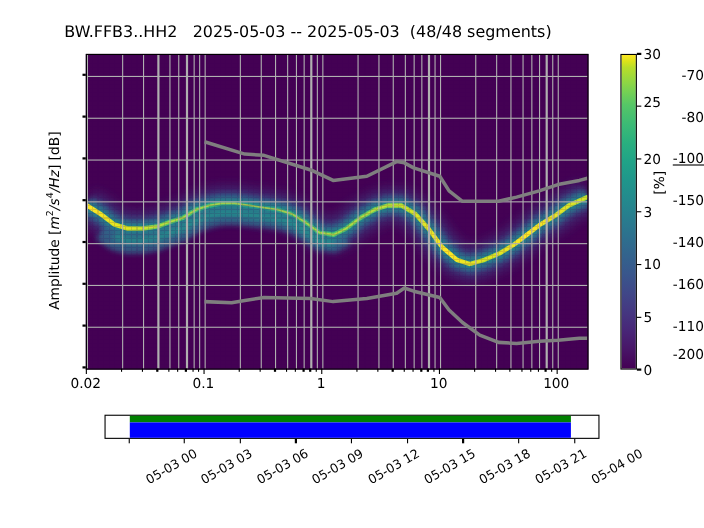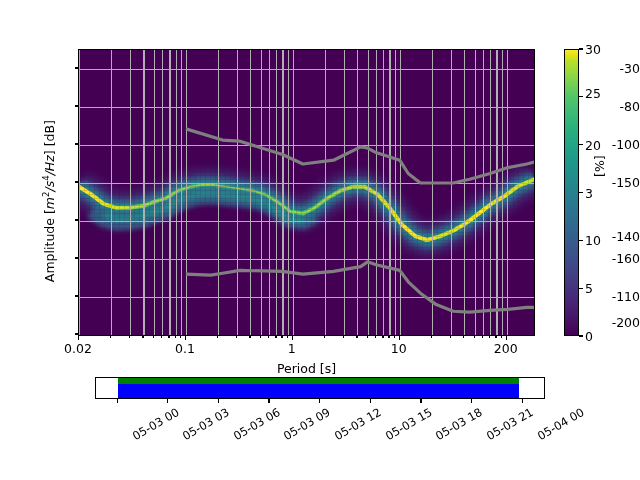--- a/index.html
+++ b/index.html
@@ -156,20 +156,21 @@
     text-align: right;
   }
 
   svg { display: block; }
 </style>
 </head>
 <body>
 
 <div id="root">
 
+  <div class="abs" id="plot-title">BW.FFB3..HH2   2025-05-03 -- 2025-05-03  (48/48 segments)</div>
 
   <div class="abs" id="axes">
     <div class="inner" id="axes-inner">
 
       <svg id="density-svg" width="455" height="285" viewBox="0 0 455 285" style="position:absolute;left:0;top:0;">
         <defs>
           <linearGradient id="ridgeGrad" x1="0" y1="0" x2="1" y2="0">
             <stop offset="0%" stop-color="#fde725"></stop>
             <stop offset="8%" stop-color="#c8e020"></stop>
             <stop offset="16%" stop-color="#5ec962"></stop>
@@ -432,29 +433,29 @@
         </div>
 
       <svg id="models-svg" width="455" height="285" viewBox="0 0 455 285" style="position:absolute;left:0;top:0;">
         <path id="nhnm-path" fill="none" stroke="#7f7f7f" stroke-width="3.2" stroke-linejoin="round" stroke-linecap="butt" d="M106.93 78.85 L143.54 90.06 L160.94 91.20 L203.49 104.50 L223.84 114.00 L254.51 110.20 L281.59 96.90 L288.59 98.04 L297.06 102.60 L320.78 110.20 L329.25 123.50 L341.43 133.00 L357.18 133.00 L374.21 133.00 L390.62 129.20 L411.14 123.50 L428.17 117.80 L447.76 114.00 L455.00 112.10"></path>
         <path id="nlnm-path" fill="none" stroke="#7f7f7f" stroke-width="3.2" stroke-linejoin="round" stroke-linecap="butt" d="M106.93 224.20 L131.57 225.15 L143.54 223.25 L160.94 220.40 L203.49 221.35 L223.84 224.20 L254.51 221.35 L281.59 216.60 L288.59 211.85 L297.06 214.70 L320.78 220.40 L329.25 231.80 L341.43 243.20 L357.18 254.60 L374.21 261.25 L390.62 262.20 L411.14 260.30 L428.17 259.35 L447.76 257.45 L455.00 257.45"></path>
       </svg>
     </div>
   </div>
 
   <div id="yticks-wrap">
-      <div class="ytick" style="top: 68px;">-30</div>
+      <div class="ytick" style="top: 68px;">-70</div>
       <div class="ytickmark abs" style="top: 67.4px;"></div>
       <div class="ytick" style="top: 106px;">-80</div>
       <div class="ytickmark abs" style="top: 105.4px;"></div>
-      <div class="ytick" style="top: 144px;">-100</div>
+      <div class="ytick" style="top: 144px; text-decoration: underline;">-100</div>
       <div class="ytickmark abs" style="top: 143.4px;"></div>
       <div class="ytick" style="top: 182px;">-150</div>
       <div class="ytickmark abs" style="top: 181.4px;"></div>
-      <div class="ytick" style="top: 236px;">-140</div>
+      <div class="ytick" style="top: 220px;">-140</div>
       <div class="ytickmark abs" style="top: 219.4px;"></div>
       <div class="ytick" style="top: 258px;">-160</div>
       <div class="ytickmark abs" style="top: 257.4px;"></div>
       <div class="ytick" style="top: 296px;">-110</div>
       <div class="ytickmark abs" style="top: 295.4px;"></div>
       <div class="ytick" style="top: 322px;">-200</div>
       <div class="ytickmark abs" style="top: 333.4px;"></div>
     </div>
   <div class="abs" id="ylabel">
     <span>Amplitude [</span><span class="it">m</span><sup>2</sup><span class="it">/s</span><sup>4</sup><span class="it">/Hz</span><span>] [dB]</span>
@@ -495,23 +496,22 @@
       <div class="xtickmark abs" style="left: 473.52px; top: 335px; height: 2.8px;"></div>
       <div class="xtickmark abs" style="left: 481.98px; top: 335px; height: 2.8px;"></div>
       <div class="xtickmark abs" style="left: 489.14px; top: 335px; height: 2.8px;"></div>
       <div class="xtickmark abs" style="left: 495.34px; top: 335px; height: 2.8px;"></div>
       <div class="xtickmark abs" style="left: 500.81px; top: 335px; height: 2.8px;"></div>
       <div class="xtickmark abs" style="left: 505.7px; top: 335px; height: 4.5px;"></div>
       <div class="xtick abs" style="left: 78px; top: 341px;">0.02</div>
       <div class="xtick abs" style="left: 184.93px; top: 341px;">0.1</div>
       <div class="xtick abs" style="left: 291.85px; top: 341px;">1</div>
       <div class="xtick abs" style="left: 398.78px; top: 341px;">10</div>
-      <div class="xtick abs" style="left: 505.7px; top: 341px;">200</div>
+      <div class="xtick abs" style="left: 505.7px; top: 341px;">100</div>
     </div>
-  <div class="abs" id="xlabel">Period [s]</div>
 
   <div class="abs" id="cbar"></div>
   <div id="cbticks-wrap">
       <div class="cbtick" style="top: 335.4px;"></div>
       <div class="cblabel" style="top: 336px;">0</div>
       <div class="cbtick" style="top: 287.57px;"></div>
       <div class="cblabel" style="top: 288.17px;">5</div>
       <div class="cbtick" style="top: 239.73px;"></div>
       <div class="cblabel" style="top: 240.33px;">10</div>
       <div class="cbtick" style="top: 191.9px;"></div>

